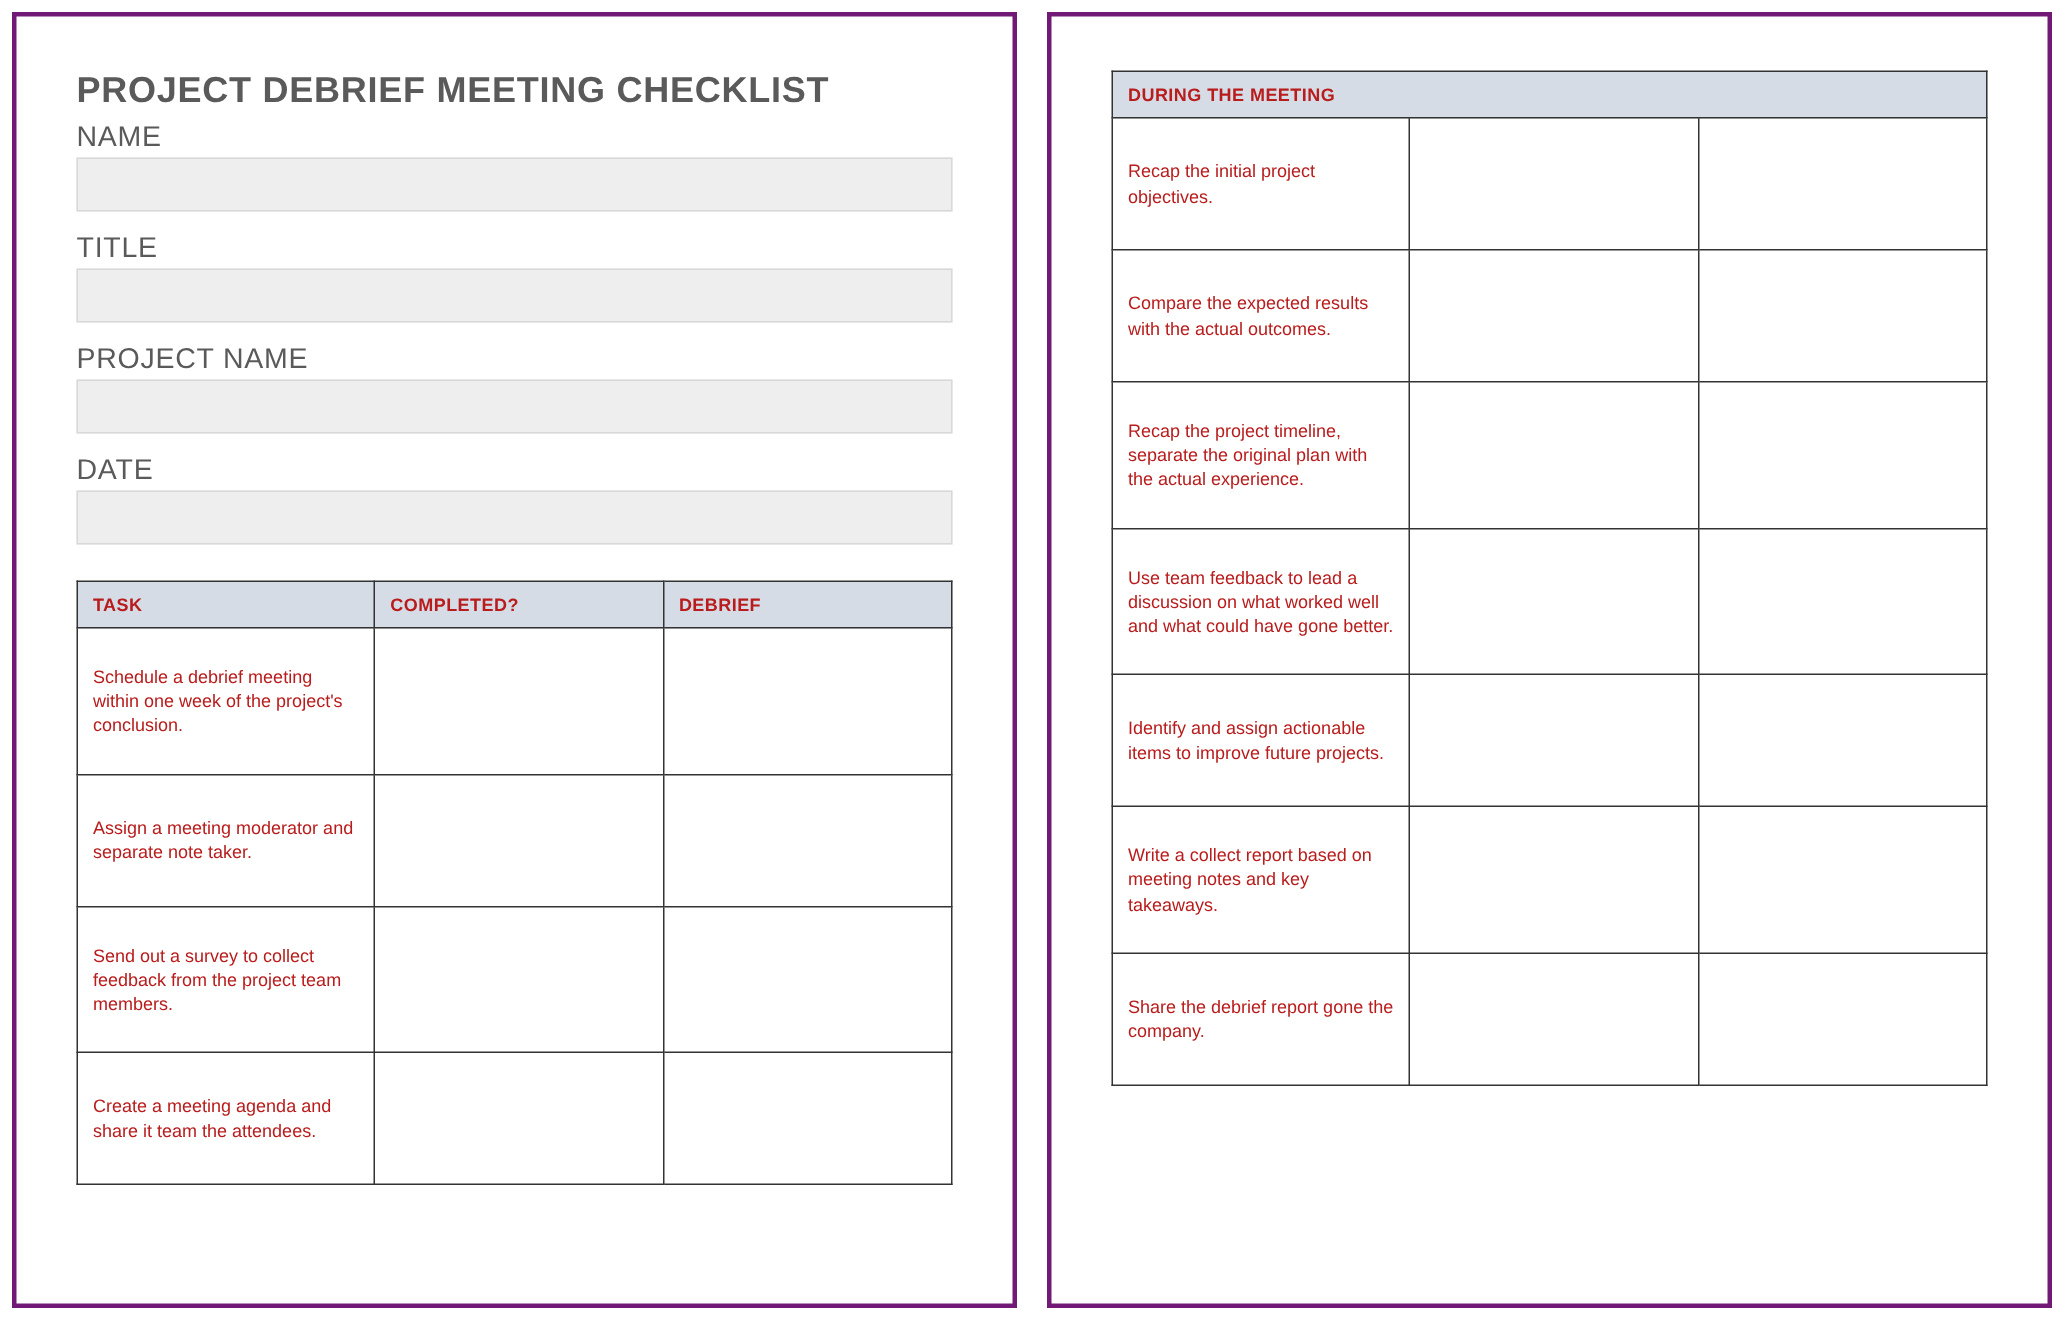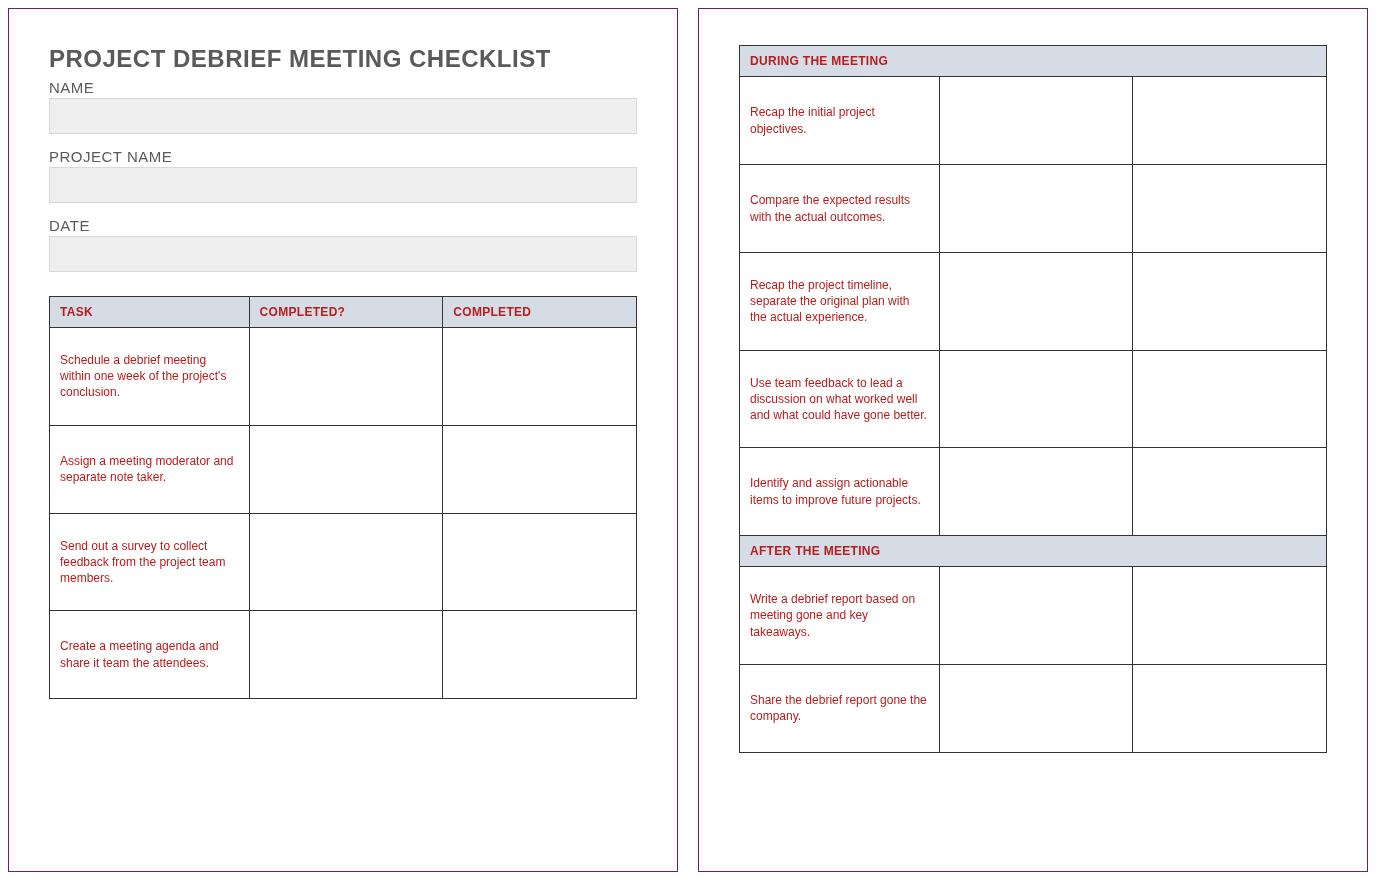--- a/index.html
+++ b/index.html
@@ -4,38 +4,38 @@
 <style>
   * { box-sizing: border-box; margin: 0; padding: 0; }
   body {
     font-family: "Century Gothic", "Avant Garde", Futura, sans-serif;
     background: #fff;
     padding: 8px;
     display: flex;
     gap: 20px;
   }
   .page {
-    border: 1px solid #701a75;
+    border: 3px solid #701a75;
     width: 670px;
     height: 864px;
     padding: 36px 40px;
     background: #fff;
   }
   .main-title {
     font-size: 24px;
     font-weight: bold;
     color: #5a5a5a;
     letter-spacing: 0.5px;
     margin-bottom: 6px;
   }
   .field-group {
     margin-bottom: 14px;
   }
   .field-label {
-    font-size: 15px;
+    font-size: 19px;
     color: #5a5a5a;
     letter-spacing: 0.5px;
     margin-bottom: 2px;
   }
   .field-input {
     width: 100%;
     height: 36px;
     background: #eeeeee;
     border: 1px solid #d8d8d8;
   }
@@ -75,39 +75,43 @@
 <body>
 
 <div class="page">
   <h1 class="main-title">PROJECT DEBRIEF MEETING CHECKLIST</h1>
 
   <div class="field-group">
     <div class="field-label">NAME</div>
     <div class="field-input"></div>
   </div>
   <div class="field-group">
+    <div class="field-label">TITLE</div>
+    <div class="field-input"></div>
+  </div>
+  <div class="field-group">
     <div class="field-label">PROJECT NAME</div>
     <div class="field-input"></div>
   </div>
   <div class="field-group">
     <div class="field-label">DATE</div>
     <div class="field-input"></div>
   </div>
 
   <table class="checklist" style="margin-top:24px;">
     <colgroup>
         <col class="task">
         <col class="completed">
         <col class="comments">
       </colgroup>
     <tbody>
         <tr class="header-row">
       <th>TASK</th>
       <th>COMPLETED?</th>
-      <th>COMPLETED</th>
+      <th>DEBRIEF</th>
     </tr>
     <tr>
       <td class="task-cell">Schedule a debrief meeting within one week of the project's conclusion.</td>
       <td></td>
       <td></td>
     </tr>
     <tr>
       <td class="task-cell">Assign a meeting moderator and separate note taker.</td>
       <td></td>
       <td></td>
@@ -156,24 +160,21 @@
       <td class="task-cell">Use team feedback to lead a discussion on what worked well and what could have gone better.</td>
       <td></td>
       <td></td>
     </tr>
     <tr>
       <td class="task-cell">Identify and assign actionable items to improve future projects.</td>
       <td></td>
       <td></td>
     </tr>
     <tr>
-      <th class="section-header" colspan="3">AFTER THE MEETING</th>
-    </tr>
-    <tr>
-      <td class="task-cell">Write a debrief report based on meeting gone and key takeaways.</td>
+      <td class="task-cell">Write a collect report based on meeting notes and key takeaways.</td>
       <td></td>
       <td></td>
     </tr>
     <tr>
       <td class="task-cell">Share the debrief report gone the company.</td>
       <td></td>
       <td></td>
     </tr>
   </tbody>
     </table>

